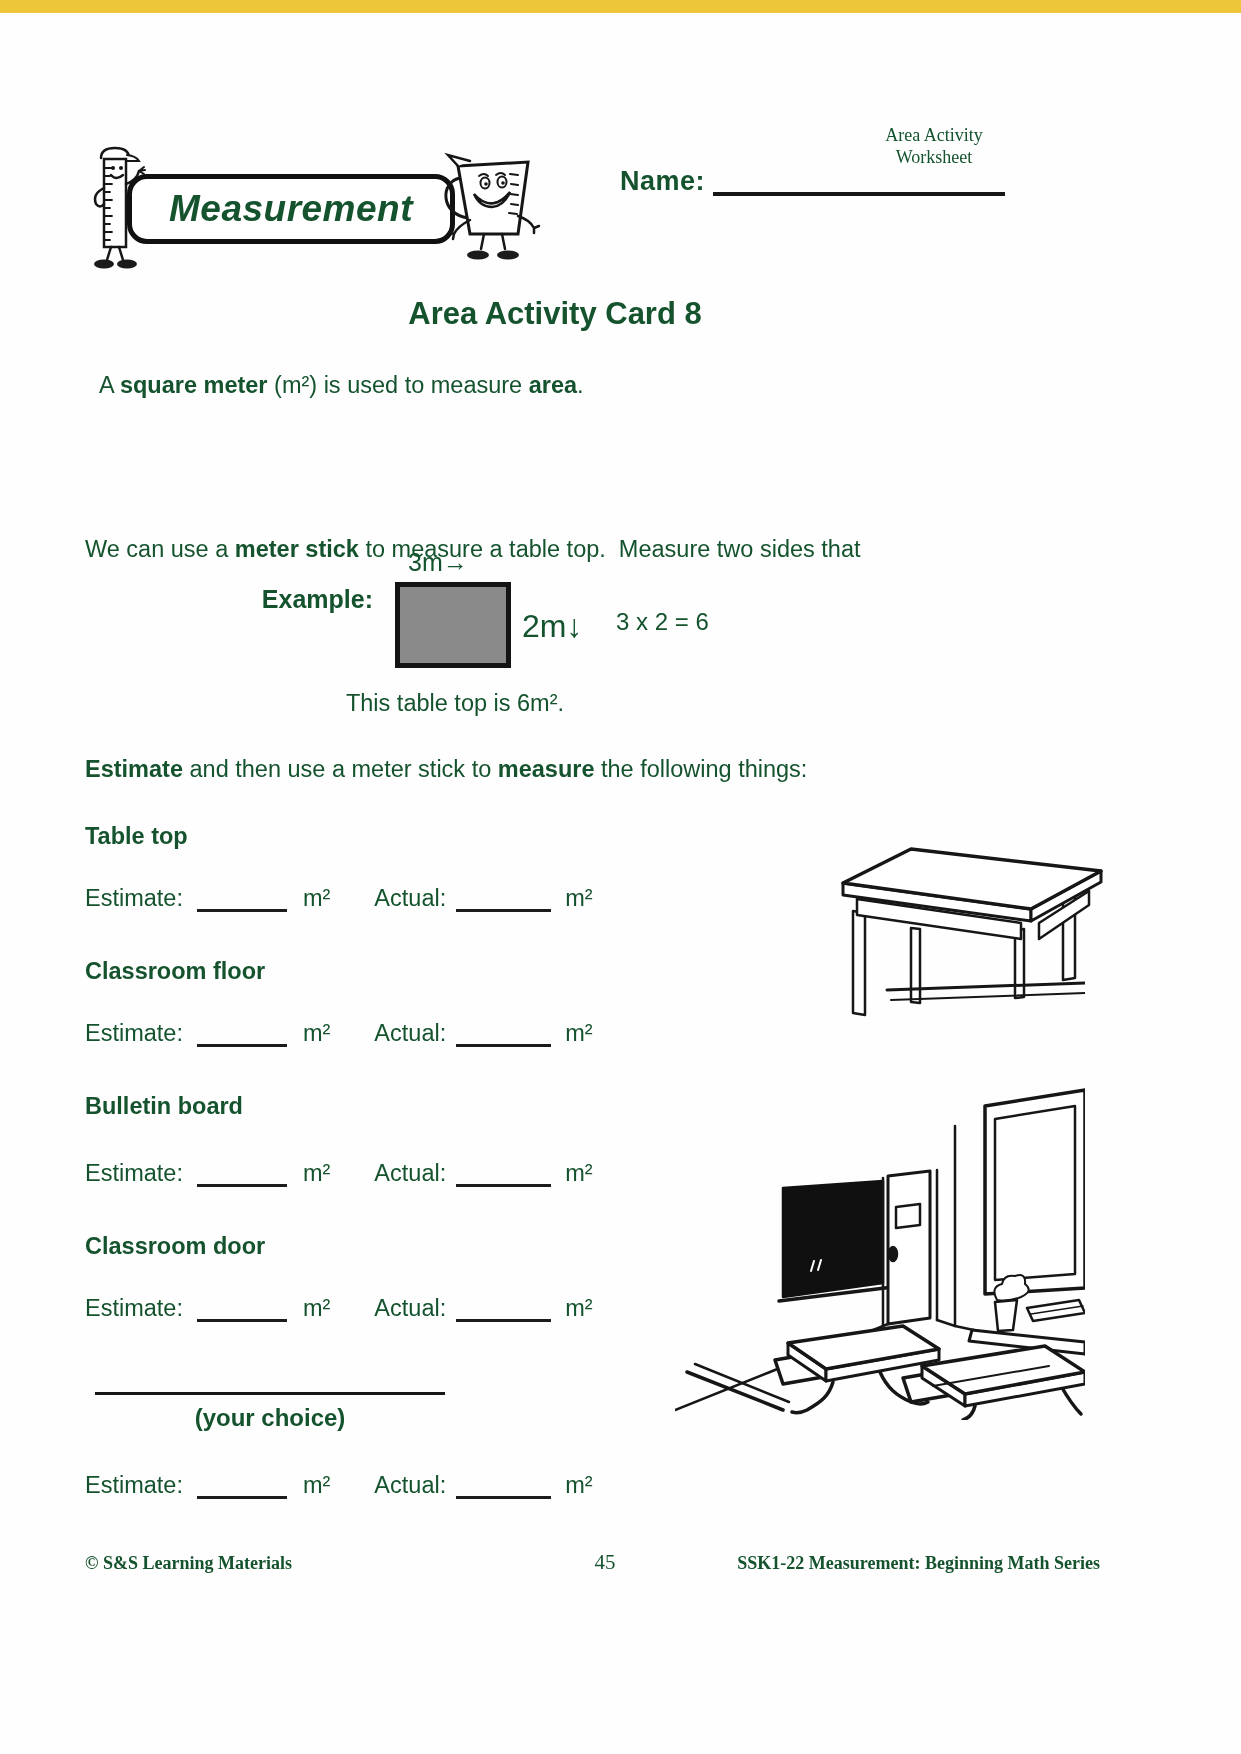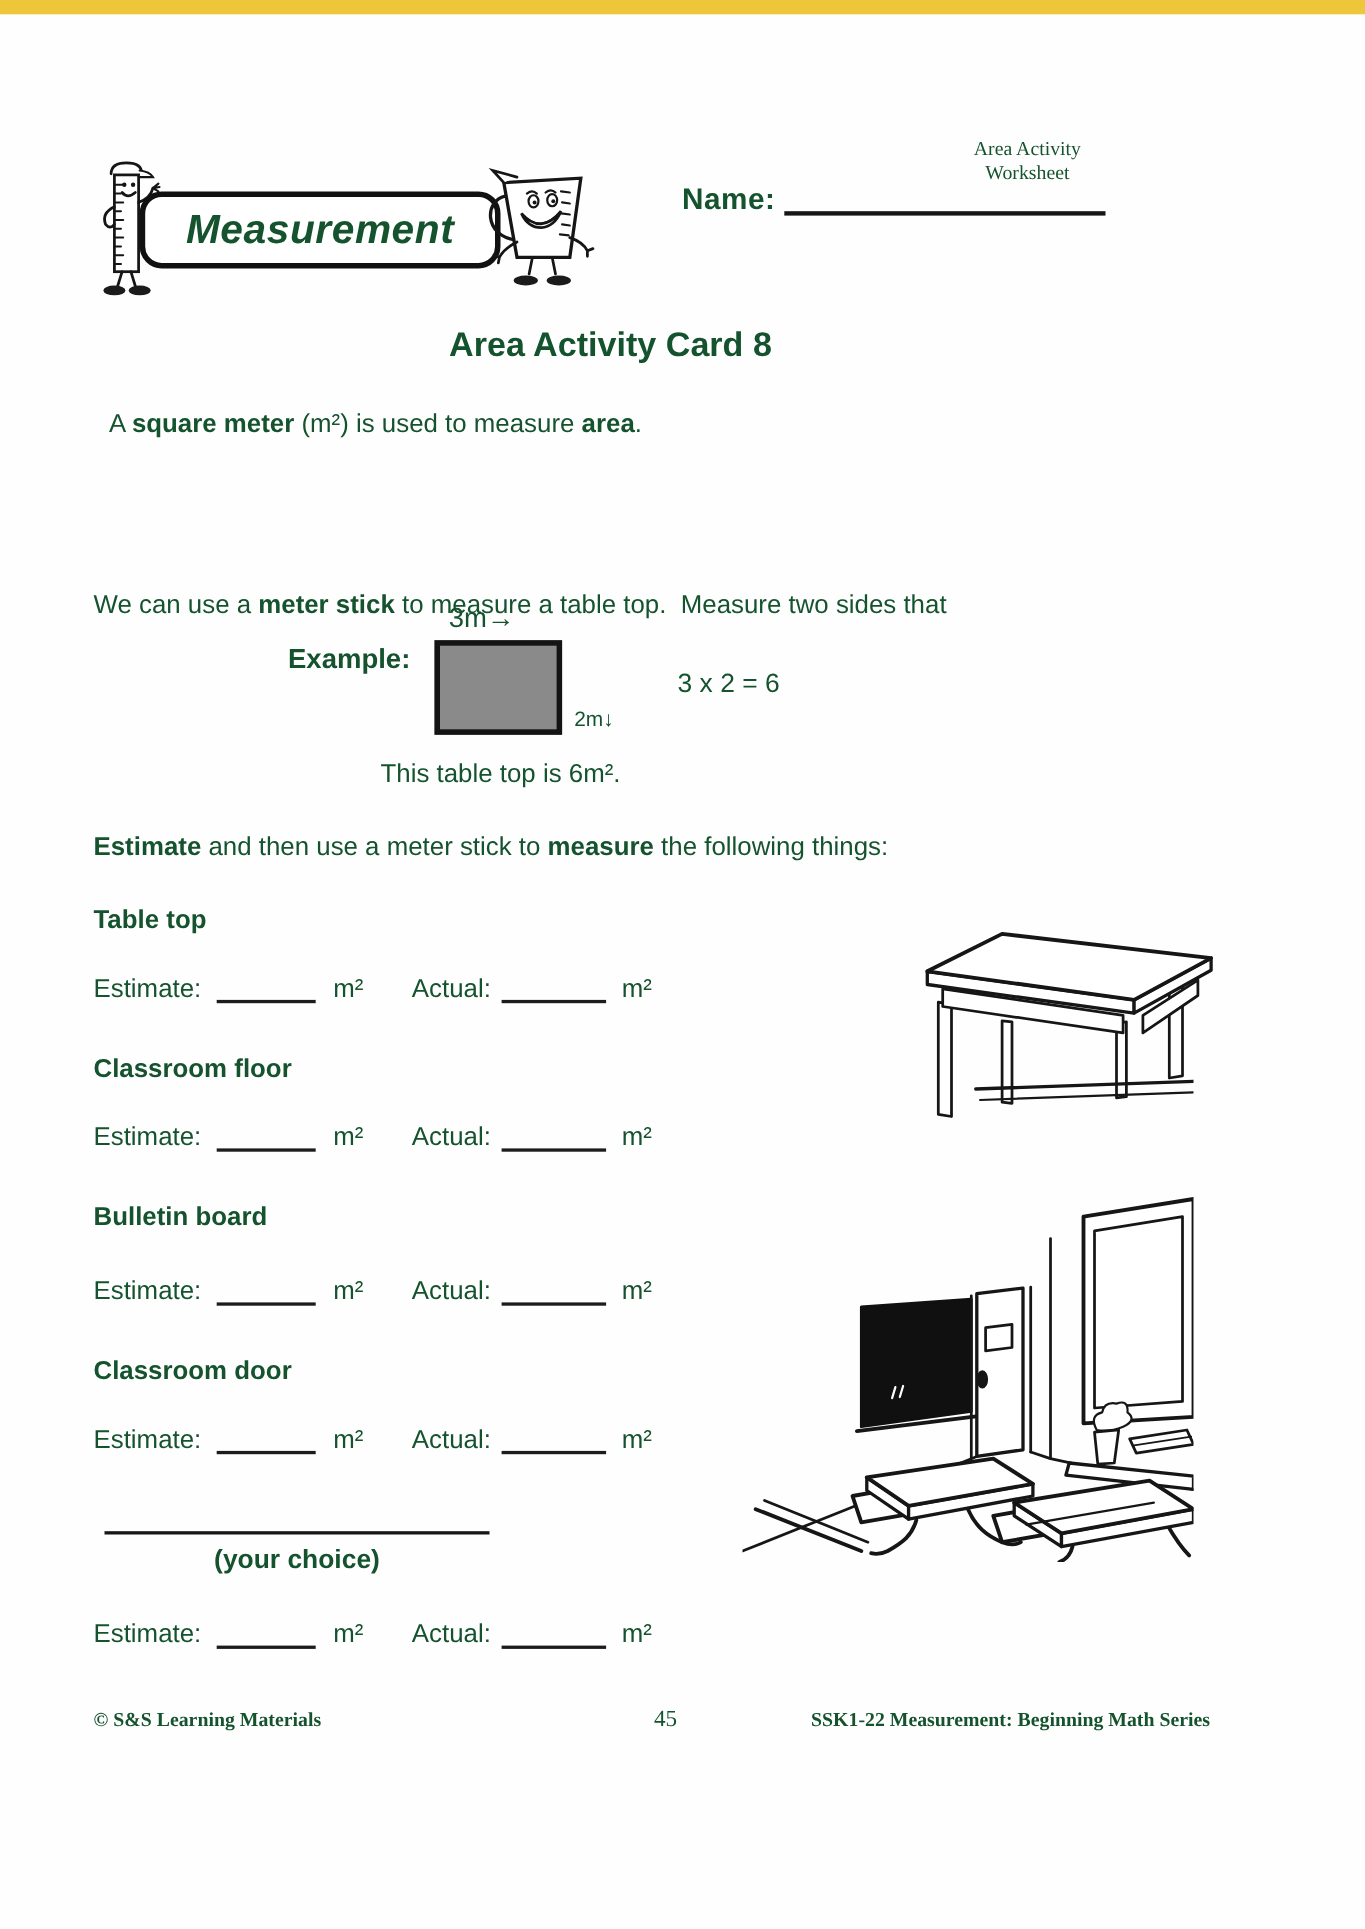--- a/index.html
+++ b/index.html
@@ -24,21 +24,21 @@
   
   .card-title{left:0;top:296px;width:1110px;text-align:center;
     font-size:31px;font-weight:700;}
   .para{font-size:23.5px;white-space:pre-wrap;}
   .p1{left:85px;top:372px;width:960px;margin-left:14px;}
   .p2{left:85px;top:447px;width:980px;line-height:41px;}
   
   .ex-width{left:408px;top:548px;font-size:25px;}
   .ex-label{left:243px;top:585px;width:130px;text-align:right;font-size:25px;font-weight:700;}
   .ex-rect{left:395px;top:582px;width:106px;height:76px;border:5px solid #141414;}
-  .ex-height{left:522px;top:608px;font-size:19px;margin-top:36px;}
+  .ex-height{left:522px;top:608px;font-size:32px;}
   .ex-eq{left:616px;top:608px;font-size:24px;}
   .ex-caption{left:322px;top:690px;width:266px;text-align:center;font-size:23.5px;}
   .instruction{left:85px;top:756px;width:960px;font-size:23.5px;white-space:pre-wrap;}
   
   .sec-title{left:85px;width:600px;font-size:23.5px;font-weight:700;}
   .m-row{left:85px;display:flex;align-items:flex-end;font-size:23.5px;}
   .blank{display:inline-block;height:26px;border-bottom:3px solid #1c1c1c;}
   .blank.b1{width:90px;margin:0 16px 0 14px;}
   .blank.b2{width:95px;margin:0 14px 0 10px;}
   .gap{display:inline-block;width:44px;}

